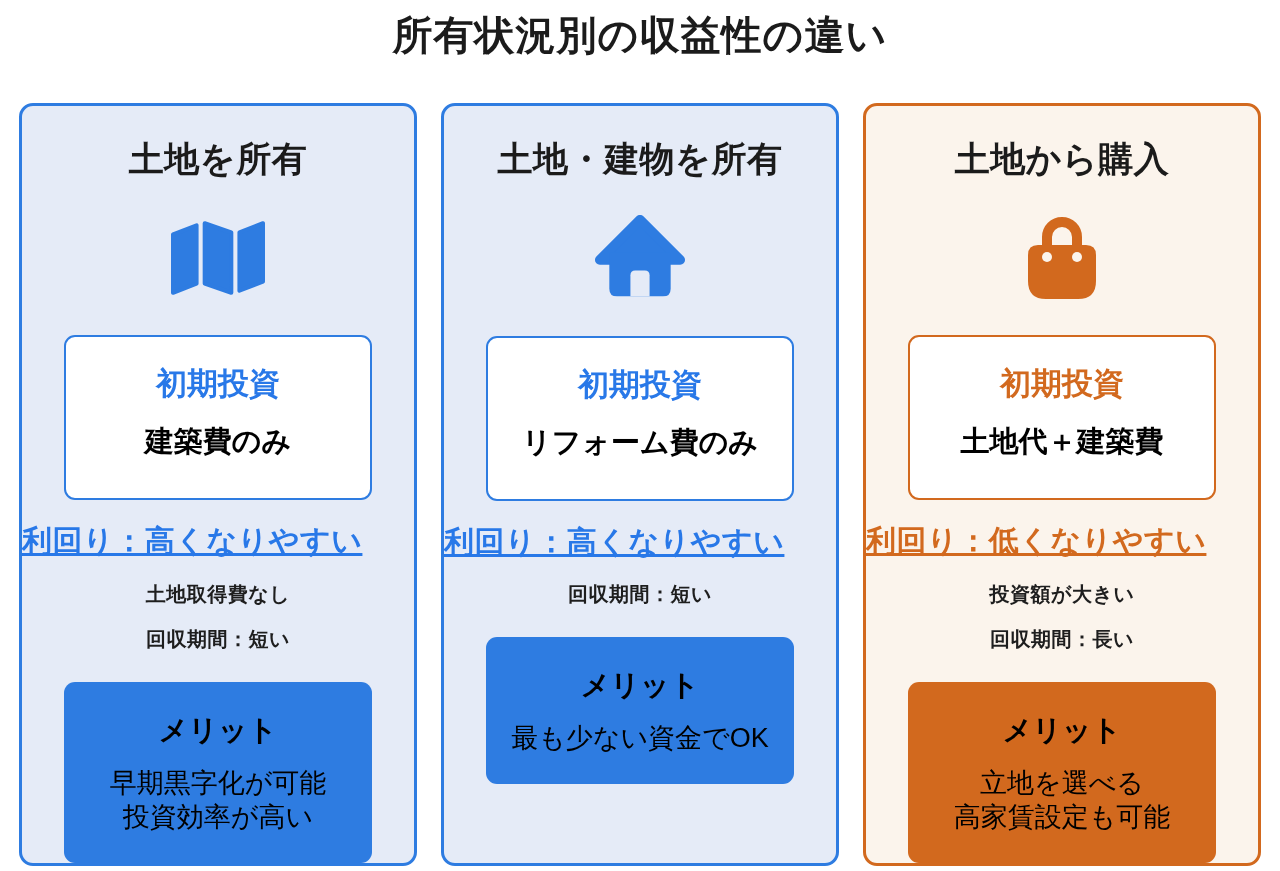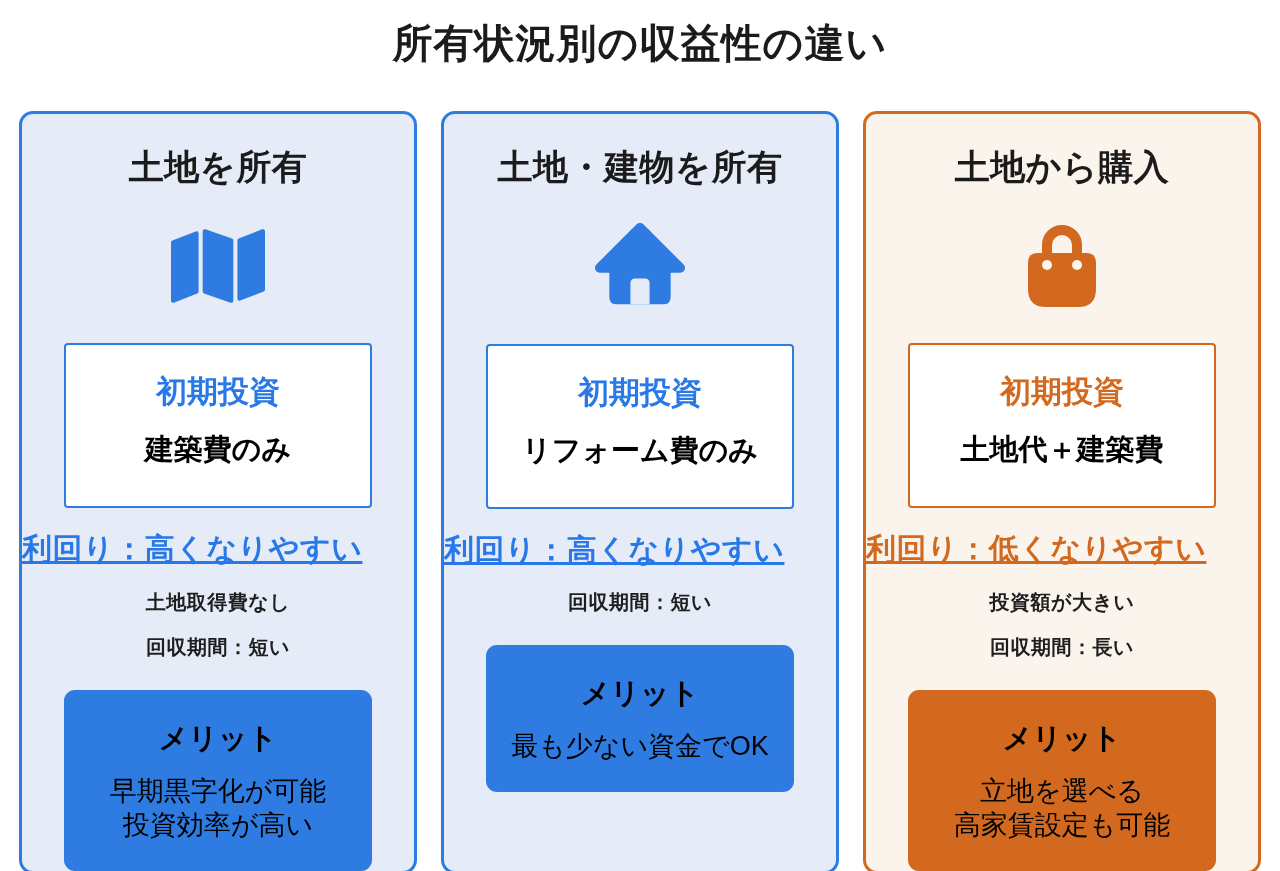--- a/index.html
+++ b/index.html
@@ -7,26 +7,25 @@
   body {
     width:1280px; height:871px;
     font-family:"Liberation Sans", sans-serif;
     color:#1c1c1c;
     overflow:hidden;
   }
   .page { width:1280px; height:871px; position:relative; }
 
   .main-title {
     text-align:center;
-    padding-top:0;
+    padding-top:8px;
     font-size:40px;
     font-weight:800;
     letter-spacing:1px;
     color:#1b1b1b;
-    margin-top:16px;
   }
 
   .cards {
     display:flex;
     gap:24px;
     padding:0 19px;
     margin-top:25px;
   }
   .card {
     flex:1;
@@ -54,21 +53,21 @@
     margin-top:31px;
     display:flex;
     align-items:center;
     justify-content:center;
   }
 
   .inv-box {
     margin:30px 42px 0;
     background:#ffffff;
     border:2px solid;
-    border-radius:4px;
+    border-radius:11px;
     text-align:center;
     padding:26px 6px 36px;
   }
   .card--blue   .inv-box { border-color:#2E7CE1; }
   .card--orange .inv-box { border-color:#D2691E; }
 
   .inv-label { font-size:31px; font-weight:800; }
   .card--blue   .inv-label { color:#2878E8; }
   .card--orange .inv-label { color:#D2691E; }
 

